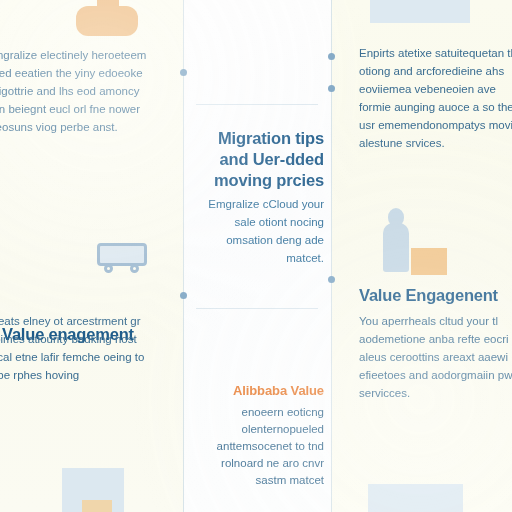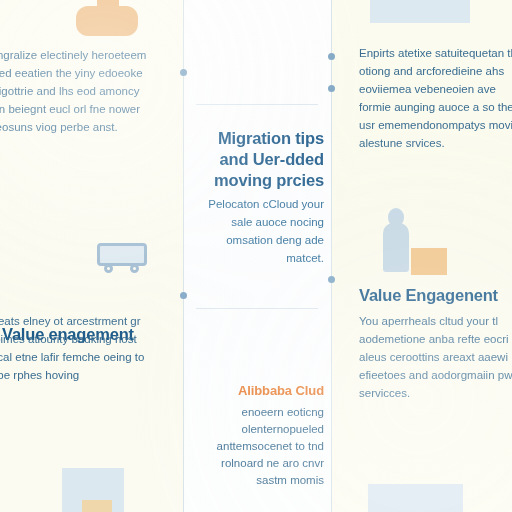--- a/index.html
+++ b/index.html
@@ -271,25 +271,25 @@
   <div class="hrule h-mid"></div>
 
   <div class="side-block side-body left-body-top">Emgralize electinely heroeteem pired eeatien the yiny edoeoke dnigottrie and lhs eod amoncy ean beiegnt eucl orl fne nower pteosuns viog perbe anst.</div>
 
   <div class="side-block side-heading left-heading-mid">Value enagement</div>
 
   <div class="side-block side-body left-body-mid">nmeats elney ot arcestrment gr ecbimes atiourity badking host attical etne lafir femche oeing to vatbe rphes hoving</div>
 
   <div class="center-block center-heading">Migration tips and Uer-dded moving prcies</div>
 
-  <div class="center-block center-sub">Pelocaton cCloud your sale auoce nocing omsation deng ade matcet.</div>
-
-  <div class="center-block center-brand">Alibbaba Clud</div>
-
-  <div class="center-block center-brand-body">enoeern eoticng olenternopueled anttemsocenet to tnd rolnoard ne aro cnvr sastm momis</div>
+  <div class="center-block center-sub">Emgralize cCloud your sale otiont nocing omsation deng ade matcet.</div>
+
+  <div class="center-block center-brand">Alibbaba Value</div>
+
+  <div class="center-block center-brand-body">enoeern eoticng olenternopueled anttemsocenet to tnd rolnoard ne aro cnvr sastm matcet</div>
 
   <div class="side-block side-body right-body-top">Enpirts atetixe satuitequetan the otiong and arcforedieine ahs eoviiemea vebeneoien ave formie aunging auoce a so the usr ememendonompatys moving alestune srvices.</div>
 
   <div class="side-block side-heading right-heading-mid">Value Engagenent</div>
 
   <div class="side-block side-body right-body-mid">You aperrheals cltud your tl aodemetione anba refte eocri aleus ceroottins areaxt aaewi efieetoes and aodorgmaiin pw servicces.</div>
 
   <div class="grain"></div>
 </div>
 

